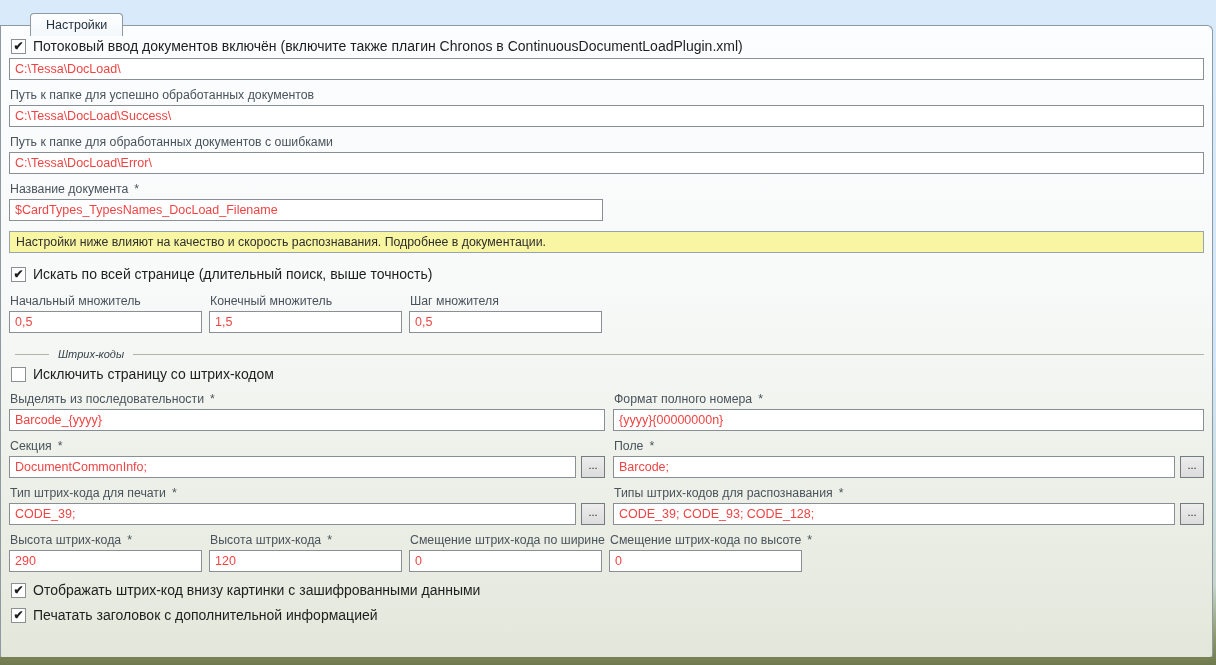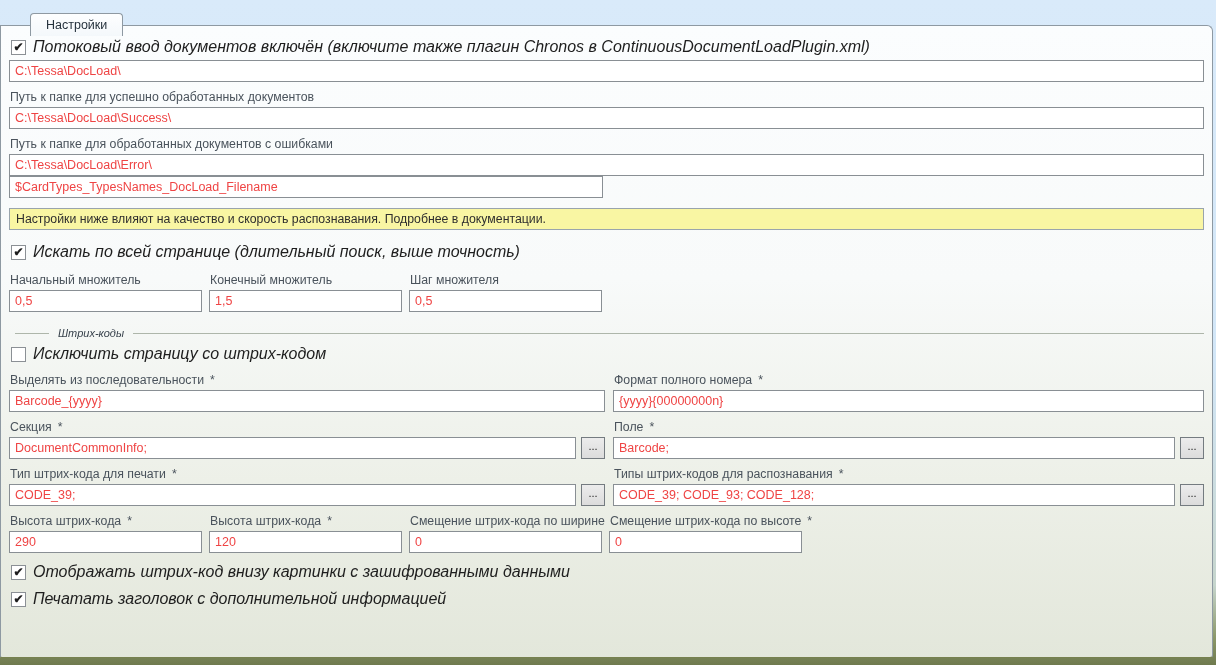--- a/index.html
+++ b/index.html
@@ -27,21 +27,21 @@
     padding:6px 8px 0 8px;
     overflow:hidden;
   }
   .cb-row { display:flex; align-items:center; margin:6px 0 4px 2px; }
   .cb {
     width:15px; height:15px; flex:0 0 15px; background:#fff;
     border:1px solid #8b9095; margin-right:7px;
     display:flex; align-items:center; justify-content:center;
     font-size:12px; line-height:12px; color:#1d1d1d; font-weight:bold;
   }
-  .cb-label { font-size:16px; color:#1e1e1e; white-space:nowrap;font-style:italic; }
+  .cb-label { font-size:14px; color:#1e1e1e; white-space:nowrap; }
   .lbl { font-size:12.3px; color:#4a535c; white-space:nowrap; margin:8px 0 3px 1px; display:block; }
   .lbl .req { margin-left:6px; color:#4a535c; }
   .field {
     display:block; width:100%; height:22px;
     border:1px solid #898f94; background:#fff;
     font-family:inherit; font-size:12.5px; color:#ef4444;
     padding:2px 5px; outline:none;
   }
   .notice {
     margin-top:10px; height:22px; background:#f9f6a3;
@@ -91,20 +91,23 @@
   <span class="lbl">
     <span>Путь к папке для успешно обработанных документов</span>
   </span>
   <input class="field" value="C:\Tessa\DocLoad\Success\" style="">
 
   <span class="lbl">
     <span>Путь к папке для обработанных документов с ошибками</span>
   </span>
   <input class="field" value="C:\Tessa\DocLoad\Error\" style="">
 
+  <span class="lbl">
+    <span>Название документа</span><span class="req">*</span>
+  </span>
   <input class="field" style="width: 594px;" value="$CardTypes_TypesNames_DocLoad_Filename">
 
   <div class="notice">
     <span>Настройки ниже влияют на качество и скорость распознавания. Подробнее в документации.</span>
   </div>
 
   <div class="cb-row" style="margin-top:13px">
     <span class="cb">✔</span>
     <span class="cb-label">Искать по всей странице (длительный поиск, выше точность)</span>
   </div>

